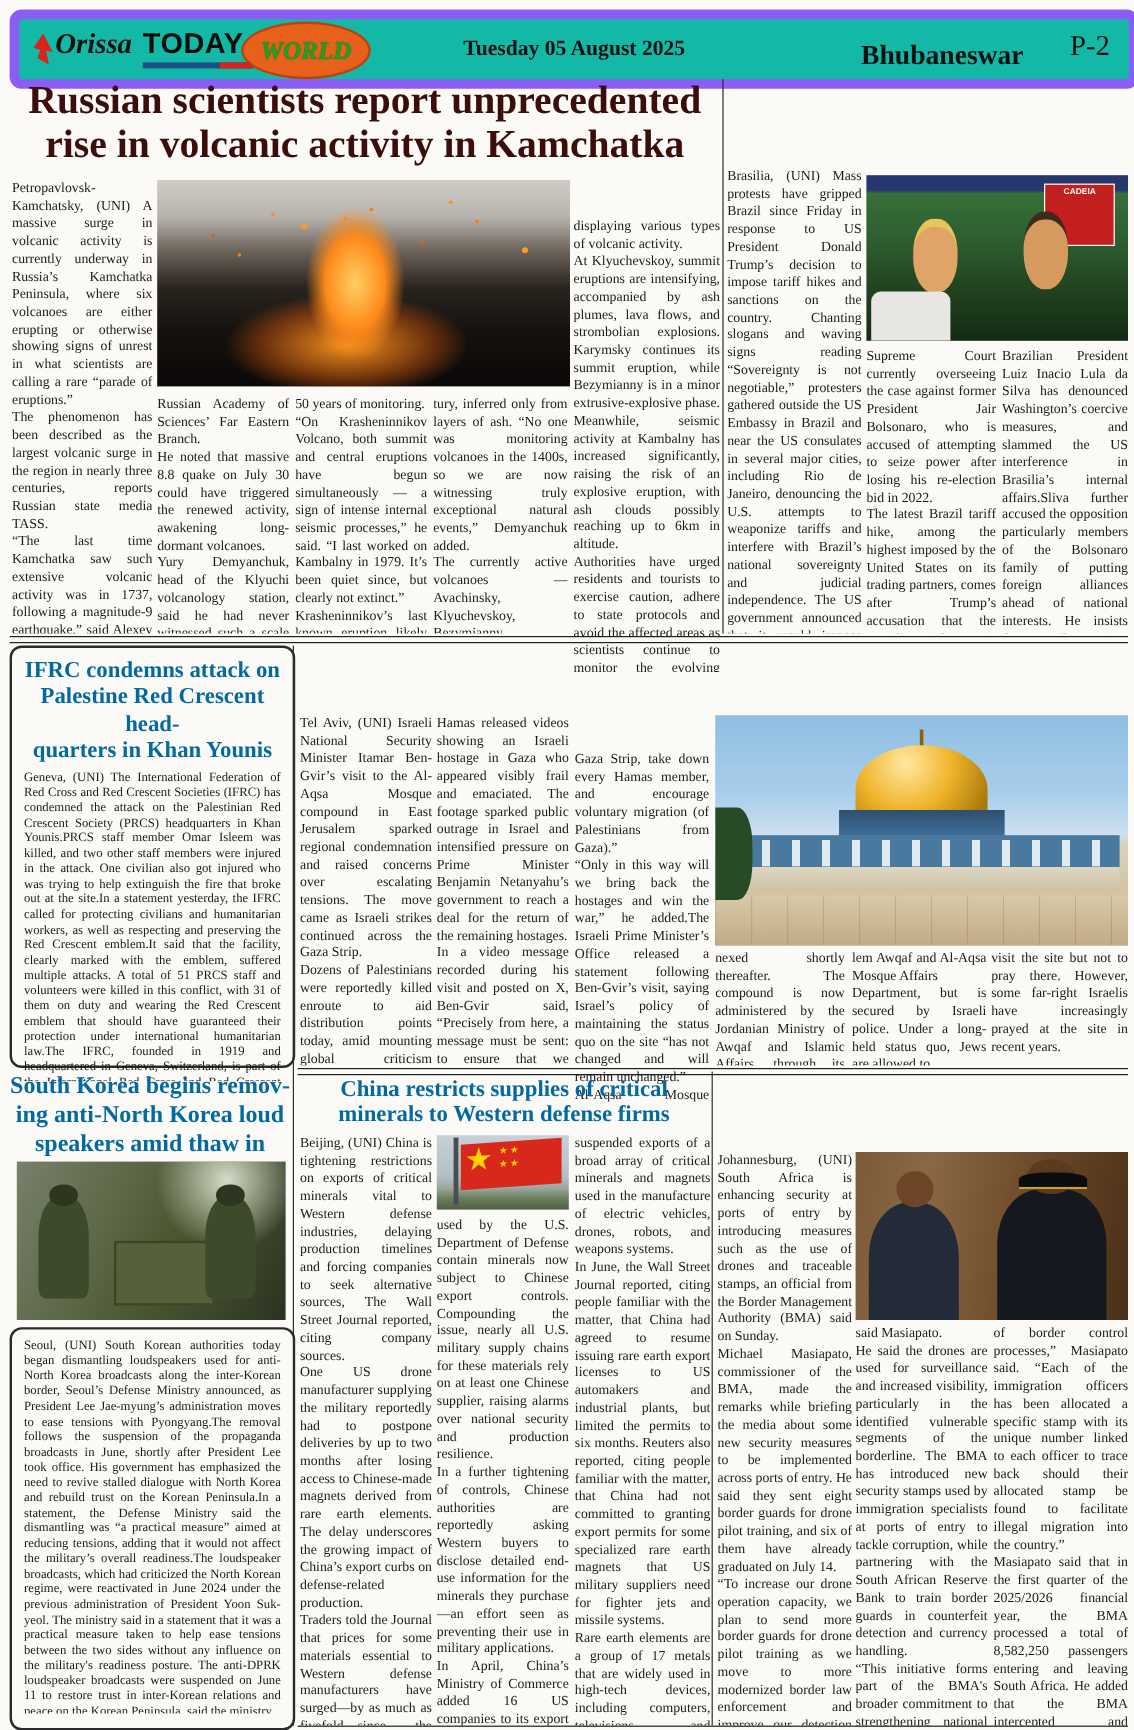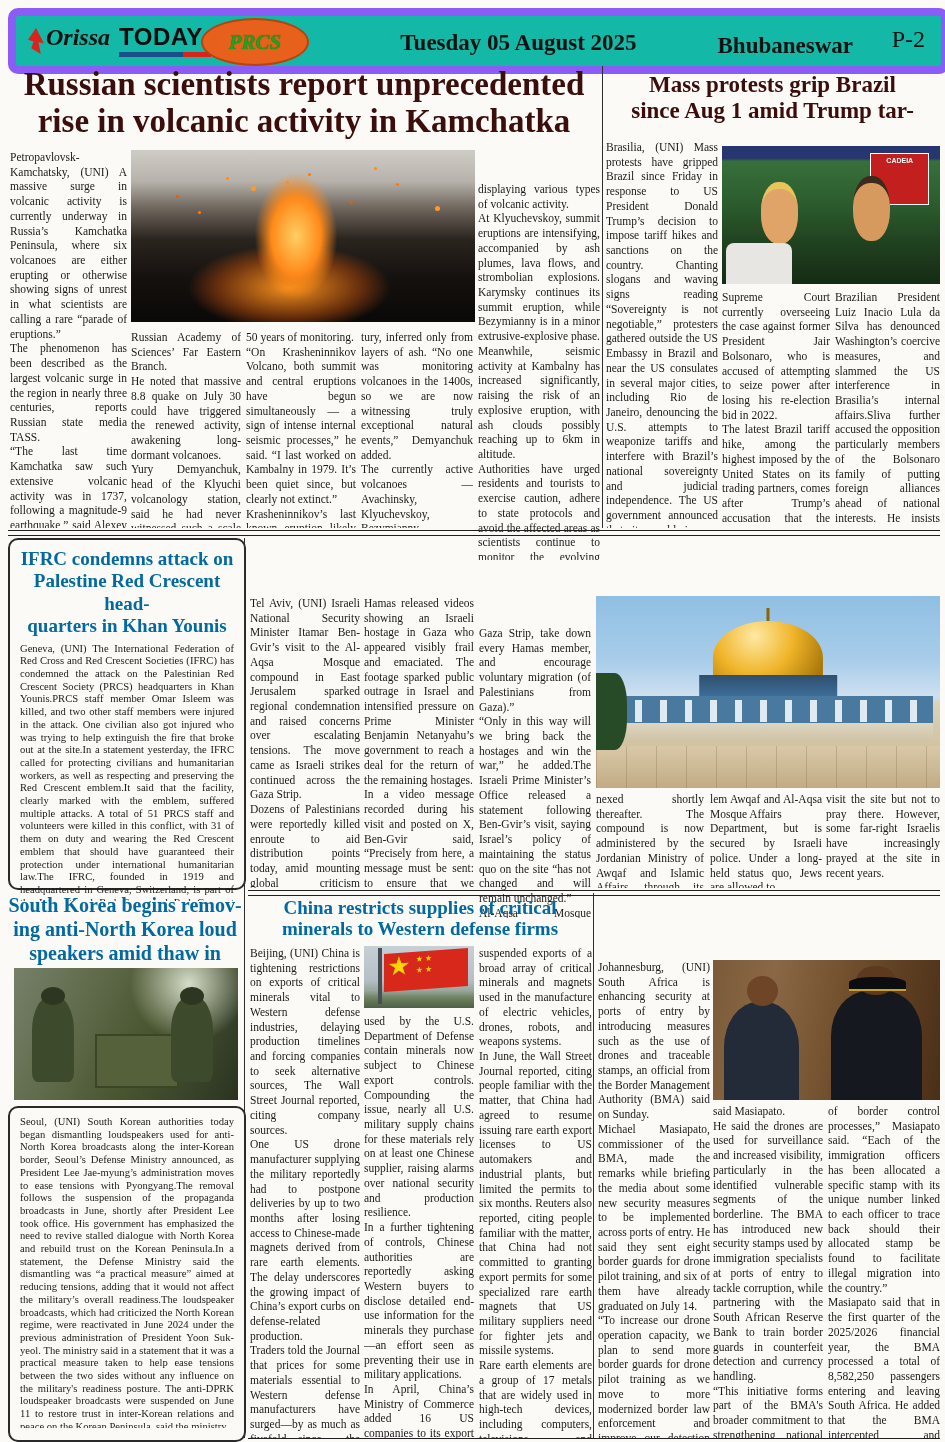--- a/index.html
+++ b/index.html
@@ -12,21 +12,21 @@
   .quill{position:absolute;left:12px;top:12px;width:16px;height:26px;background:#d8241c;
          clip-path:polygon(50% 0,100% 60%,65% 55%,80% 100%,20% 78%,35% 52%,0 45%);}
   .brand-orissa{position:absolute;left:30px;top:8px;font-style:italic;font-weight:700;font-size:24px;color:#111;}
   .brand-today{position:absolute;left:103px;top:7px;font-family:"Liberation Sans",sans-serif;
                font-weight:900;font-size:24px;letter-spacing:.5px;color:#0d0d0d;}
   .brand-bar{position:absolute;left:103px;top:36px;width:92px;height:5px;background:#1b4f8a;}
   .brand-bar-red{position:absolute;right:0;top:0;width:28px;height:5px;background:#d8241c;}
   .world-badge{position:absolute;left:185px;top:2px;width:104px;height:44px;background:#e8611c;
                border:2px solid #b5440e;border-radius:50%;display:flex;align-items:center;justify-content:center;}
   .world-badge span{font-style:italic;font-weight:700;font-size:21px;color:#1fa31f;text-shadow:0 0 1px #0c5c0c;}
-  .mast-date{position:absolute;left:50%;top:14px;transform:translateX(-50%);font-weight:700;font-size:23px;color:#111;margin-left:40px;}
+  .mast-date{position:absolute;left:50%;top:14px;transform:translateX(-50%);font-weight:700;font-size:18px;color:#111;}
   .mast-city{position:absolute;right:88px;top:17px;font-weight:700;font-size:23px;color:#111;}
   .mast-page{position:absolute;right:16px;top:10px;font-size:24px;color:#111;}
   
   .hl{position:absolute;margin:0;font-weight:700;text-align:center;white-space:pre-line;line-height:1.13;color:#0369a1;}
   .hl-red{color:#3b0d0b;}
   .col{position:absolute;font-size:11.5px;line-height:1.28;text-align:justify;white-space:pre-line;
        overflow:hidden;color:#1a1a1a;}
   .smallcol{font-size:10.6px;line-height:1.2;}
   .boxed{border:2px solid #2a2a2a;border-radius:10px;background:#fbfaf7;}
   .vrule{position:absolute;border-left:1.5px solid #2e2e2e;width:0;}
@@ -95,21 +95,21 @@
 <div class="page">
 
   <header class="masthead">
     <span class="quill"></span>
     <span class="brand-orissa">Orissa</span>
     <span class="brand-today">TODAY</span>
     <span class="brand-bar">
         <span class="brand-bar-red"></span>
       </span>
     <span class="world-badge">
-      <span>PRCS</span>
+      <span>WORLD</span>
     </span>
     <span class="mast-date">Tuesday 05 August 2025</span>
     <span class="mast-city">Bhubaneswar</span>
     <span class="mast-page">P-2</span>
   </header>
 
   <h1 class="hl hl-red hl-volcano abs" style="left:8px;top:66px;width:592px;">Russian scientists report unprecedented
 rise in volcanic activity in Kamchatka</h1>
   <div class="col" style="left:10px;top:150px;width:117px;height:378px;">Petropavlovsk-Kamchatsky, (UNI) A massive surge in volcanic activity is currently underway in Russia’s Kamchatka Peninsula, where six volcanoes are either erupting or otherwise showing signs of unrest in what scientists are calling a rare “parade of eruptions.”
 The phenomenon has been described as the largest volcanic surge in the region in nearly three centuries, reports Russian state media TASS.
@@ -125,22 +125,20 @@
 Krasheninnikov’s last known eruption likely occurred in the 15th cen-</div>
   <div class="col" style="left:361px;top:330px;width:112px;height:198px;">tury, inferred only from layers of ash. “No one was monitoring volcanoes in the 1400s, so we are now witnessing truly exceptional natural events,” Demyanchuk added.
 The currently active volcanoes — Avachinsky, Klyuchevskoy, Bezymianny, Kambalny, Karymsky, and Krasheninnikov — are</div>
   <div class="col" style="left:478px;top:150px;width:122px;height:378px;margin-top:32px;">displaying various types of volcanic activity.
 At Klyuchevskoy, summit eruptions are intensifying, accompanied by ash plumes, lava flows, and strombolian explosions. Karymsky continues its summit eruption, while Bezymianny is in a minor extrusive-explosive phase.
 Meanwhile, seismic activity at Kambalny has increased significantly, raising the risk of an explosive eruption, with ash clouds possibly reaching up to 6km in altitude.
 Authorities have urged residents and tourists to exercise caution, adhere to state protocols and avoid the affected areas as scientists continue to monitor the evolving situation.</div>
 
   <div class="vrule" style="left:602px;top:66px;height:462px;"></div>
 
-  <h2 class="hl hl-red hl-brazil abs" style="left:605px;top:72px;width:335px;">Mass protests grip Brazil
-since Aug 1 amid Trump tar-</h2>
   <div class="col" style="left:606px;top:140px;width:112px;height:388px;">Brasilia, (UNI) Mass protests have gripped Brazil since Friday in response to US President Donald Trump’s decision to impose tariff hikes and sanctions on the country. Chanting slogans and waving signs reading “Sovereignty is not negotiable,” protesters gathered outside the US Embassy in Brazil and near the US consulates in several major cities, including Rio de Janeiro, denouncing the U.S. attempts to weaponize tariffs and interfere with Brazil’s national sovereignty and judicial independence. The US government announced that it would impose tariffs of up to 50 per cent on Brazilian exports and sanction Alexandre de Moraes, a justice of Brazil’s Federal</div>
   <div class="photo ph-brazil" style="left:722px;top:146px;width:218px;height:138px;">
     <span class="b-banner">CADEIA</span>
     <span class="b-mask1"></span>
     <span class="b-mask2"></span>
     <span class="b-shirt"></span>
   </div>
   <div class="col" style="left:722px;top:290px;width:108px;height:238px;">Supreme Court currently overseeing the case against former President Jair Bolsonaro, who is accused of attempting to seize power after losing his re-election bid in 2022.
 The latest Brazil tariff hike, among the highest imposed by the United States on its trading partners, comes after Trump’s accusation that the Brazilian judiciary is abusing power and his demand to halt the trial of Bolsonaro.</div>
   <div class="col" style="left:835px;top:290px;width:105px;height:238px;">Brazilian President Luiz Inacio Lula da Silva has denounced Washington’s coercive measures, and slammed the US interference in Brasilia’s internal affairs.Sliva further accused the opposition particularly members of the Bolsonaro family of putting foreign alliances ahead of national interests. He insists that Brazil negotiate on equal terms and resist external pressure surrounding Bolsonaro’s prosecution.</div>

